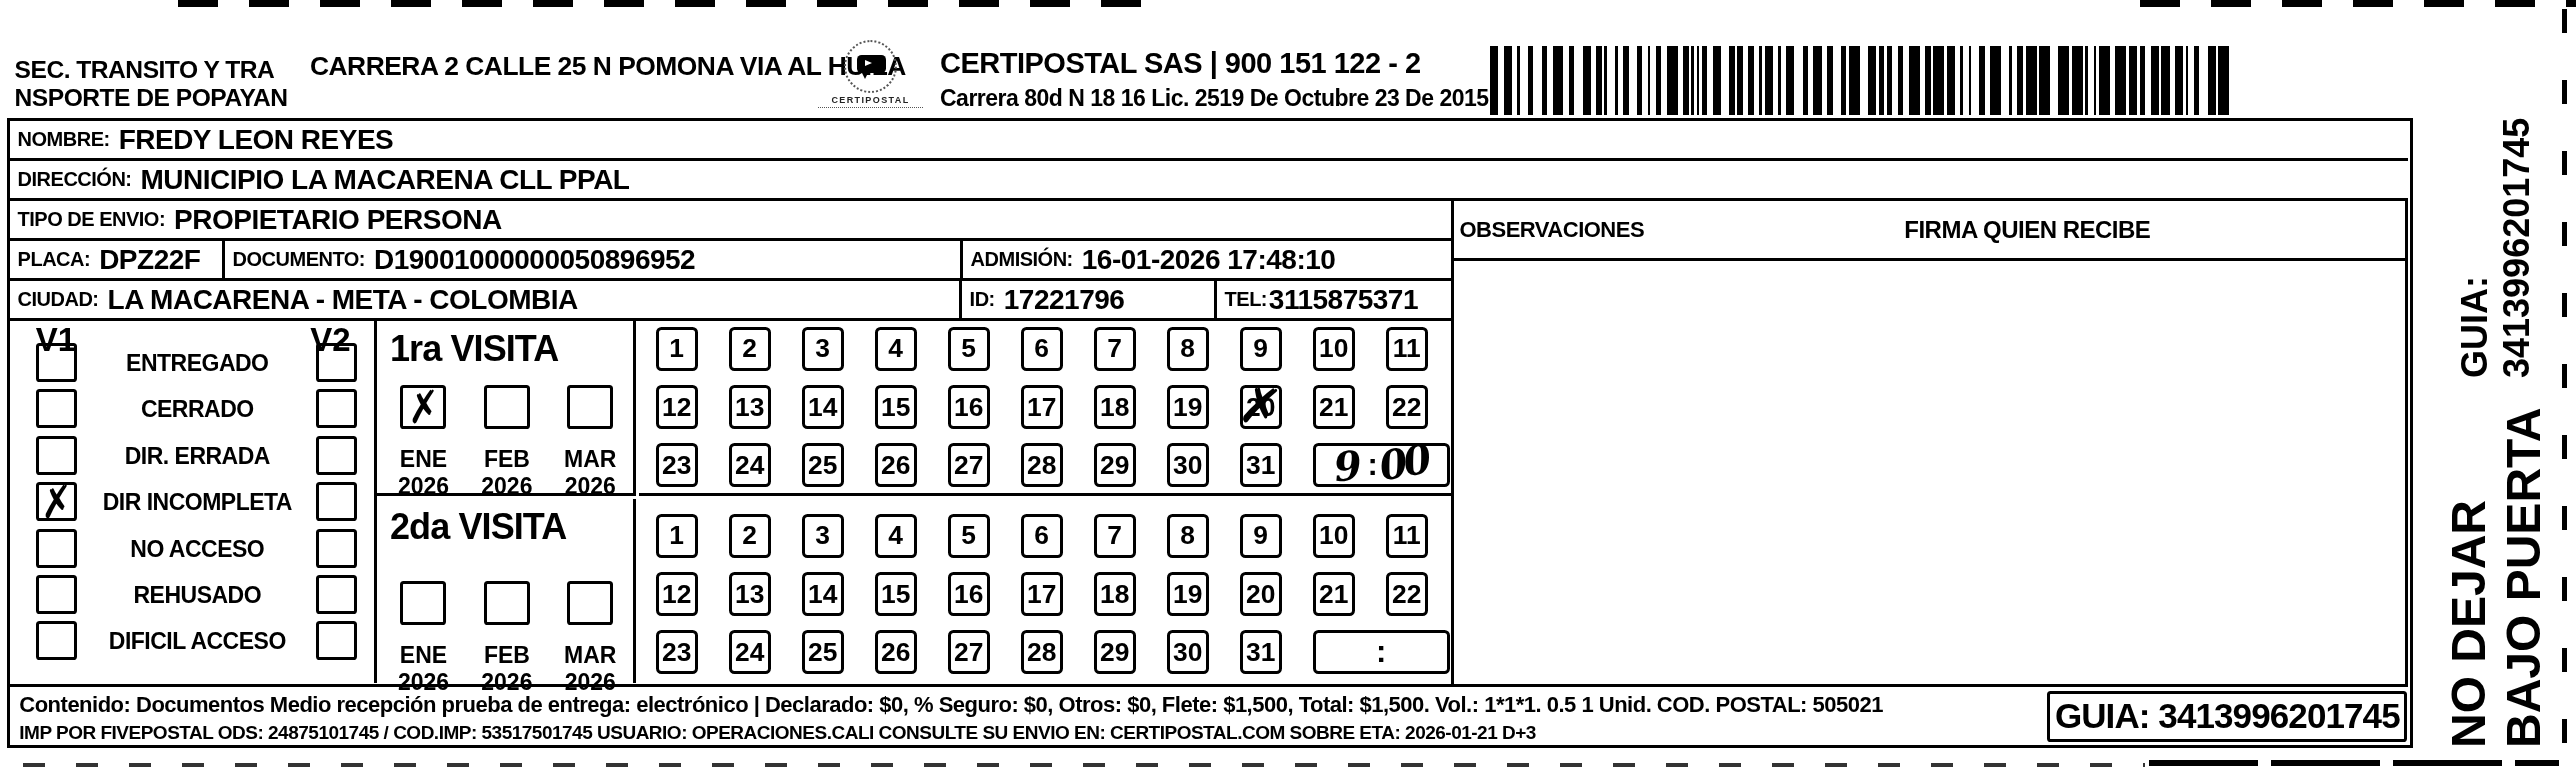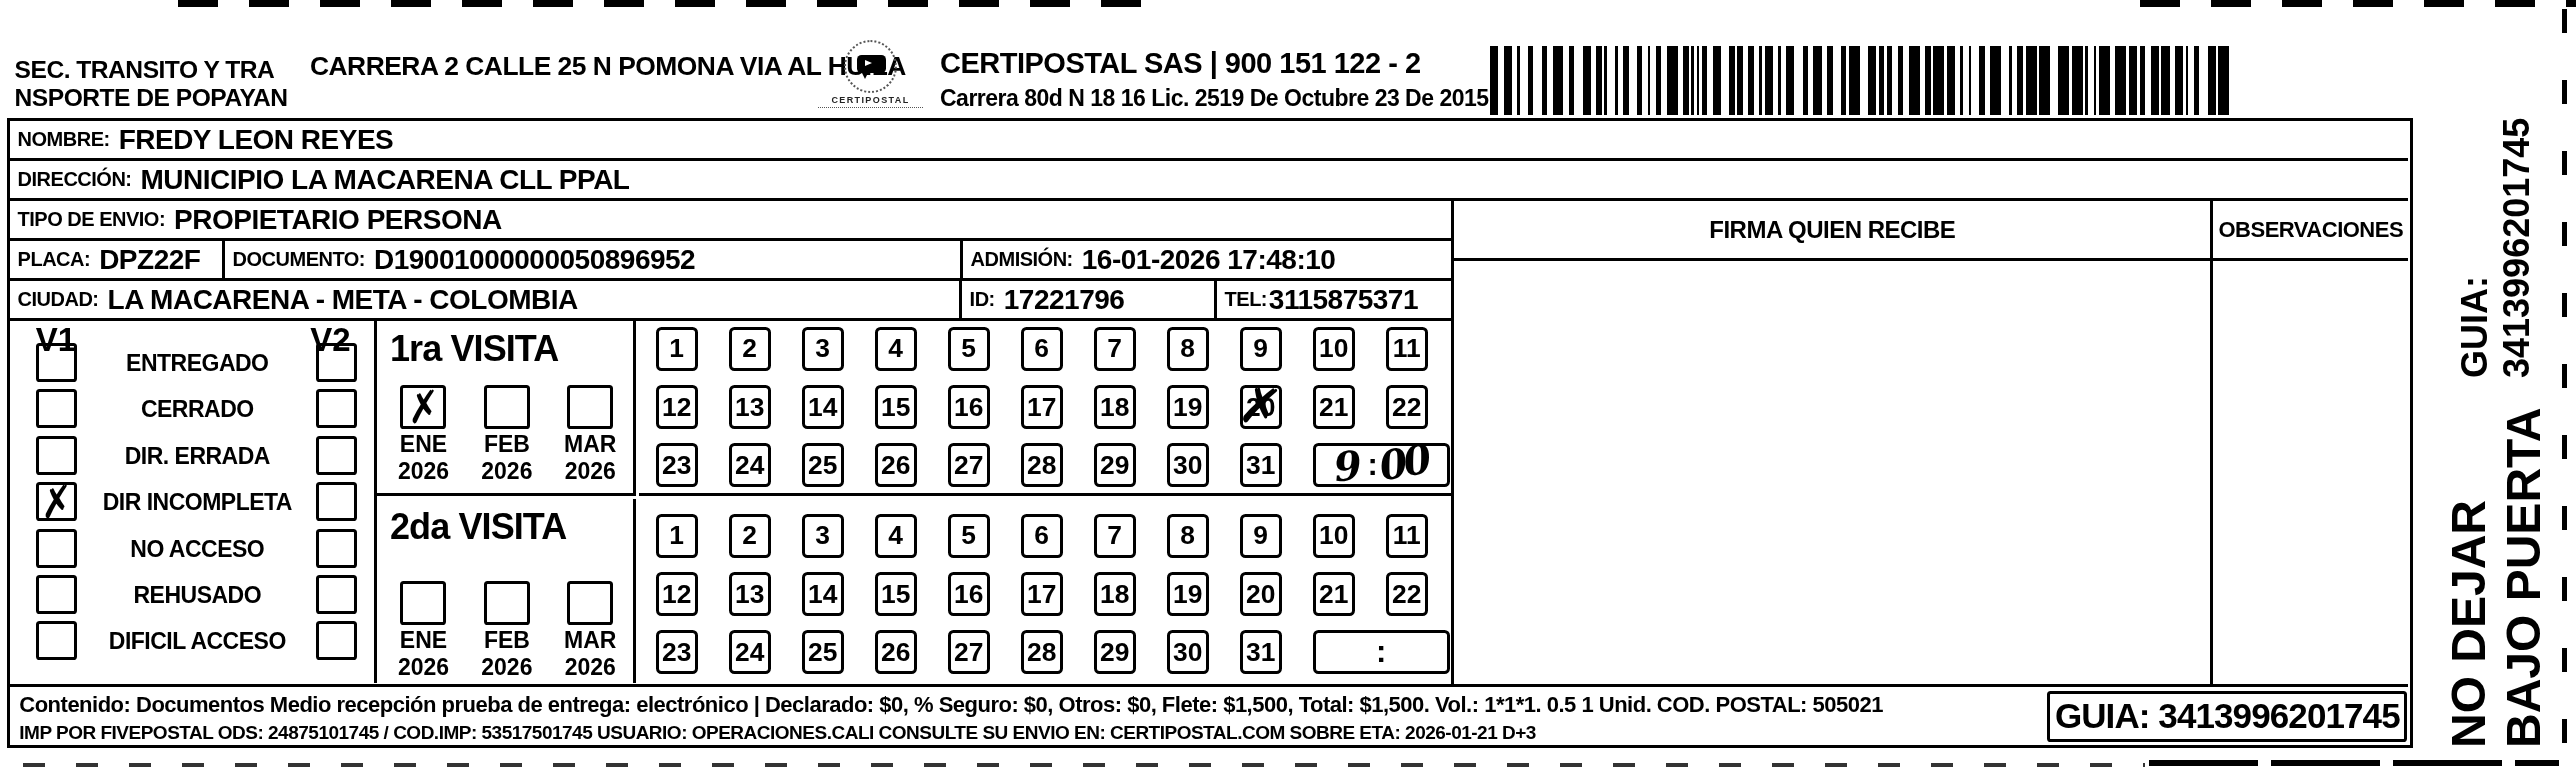--- a/index.html
+++ b/index.html
@@ -78,21 +78,21 @@
     transform:rotate(-12deg) skewX(-8deg); }
 
   .visit-title-cell { position:absolute; left:367px; width:259px; border-right:3.6px solid #000; padding:7.3px 0 0 12.7px; }
   .vt-1 { top:0; height:175px; border-bottom:3.6px solid #000; }
   .vt-2 { top:178px; height:184px; }
   .visit-title { font-size:36px; font-weight:bold; letter-spacing:-0.9px; }
   .months { display:flex; gap:16.4px; margin-top:14.6px; }
   .vt-2 .months { margin-top:33px; }
   .month-group { width:67px; text-align:center; }
   .month-group .pbox { margin:0 auto; width:46px; height:44px; }
-  .month-name { font-size:23px; font-weight:bold; margin-top:2px; }
+  .month-name { font-size:23px; font-weight:bold; margin-top:17px; }
   .month-year { font-size:23px; font-weight:bold; }
 
   .day-grid { position:absolute; left:629px; width:812px; }
   .dg-1 { top:0; height:175px; border-bottom:3.6px solid #000; }
   .dg-2 { top:178px; height:184px; }
   .day-row { position:absolute; left:16.4px; display:flex; gap:31px; }
   .dg-1 .day-row:nth-child(1) { top:5.5px; }  .dg-1 .day-row:nth-child(2) { top:64px; } .dg-1 .day-row:nth-child(3) { top:122px; }
   .dg-2 .day-row:nth-child(1) { top:14.6px; } .dg-2 .day-row:nth-child(2) { top:73px; } .dg-2 .day-row:nth-child(3) { top:131px; }
   .day-cell { width:42px; height:44px; border:3.6px solid #000; border-radius:5.5px; display:flex;
     align-items:center; justify-content:center; font-size:26.4px; font-weight:bold; position:relative; }
@@ -315,26 +315,26 @@
         <span class="lbl">ID:</span>
         <span class="val">17221796</span>
       </div>
       <div class="cell" style="flex:1">
         <span class="lbl">TEL:</span>
         <span class="val" style="margin-left:1.8px">3115875371</span>
       </div>
     </div>
 
     <div class="right-panel">
+      <div class="rp-col rp-obs">
+        <div class="rp-head" style="font-size:22px">OBSERVACIONES</div>
+        <div></div>
+      </div>
       <div class="rp-col rp-firma">
         <div class="rp-head">FIRMA QUIEN RECIBE</div>
-        <div></div>
-      </div>
-      <div class="rp-col rp-obs">
-        <div class="rp-head" style="font-size:22px">OBSERVACIONES</div>
         <div></div>
       </div>
     </div>
 
     <div class="visits">
       <div class="status-panel">
         <div class="v-head v1-head">V1</div>
         <div class="v-head v2-head">V2</div>
         <div>
             <div class="status-row" style="top: 22px;">

